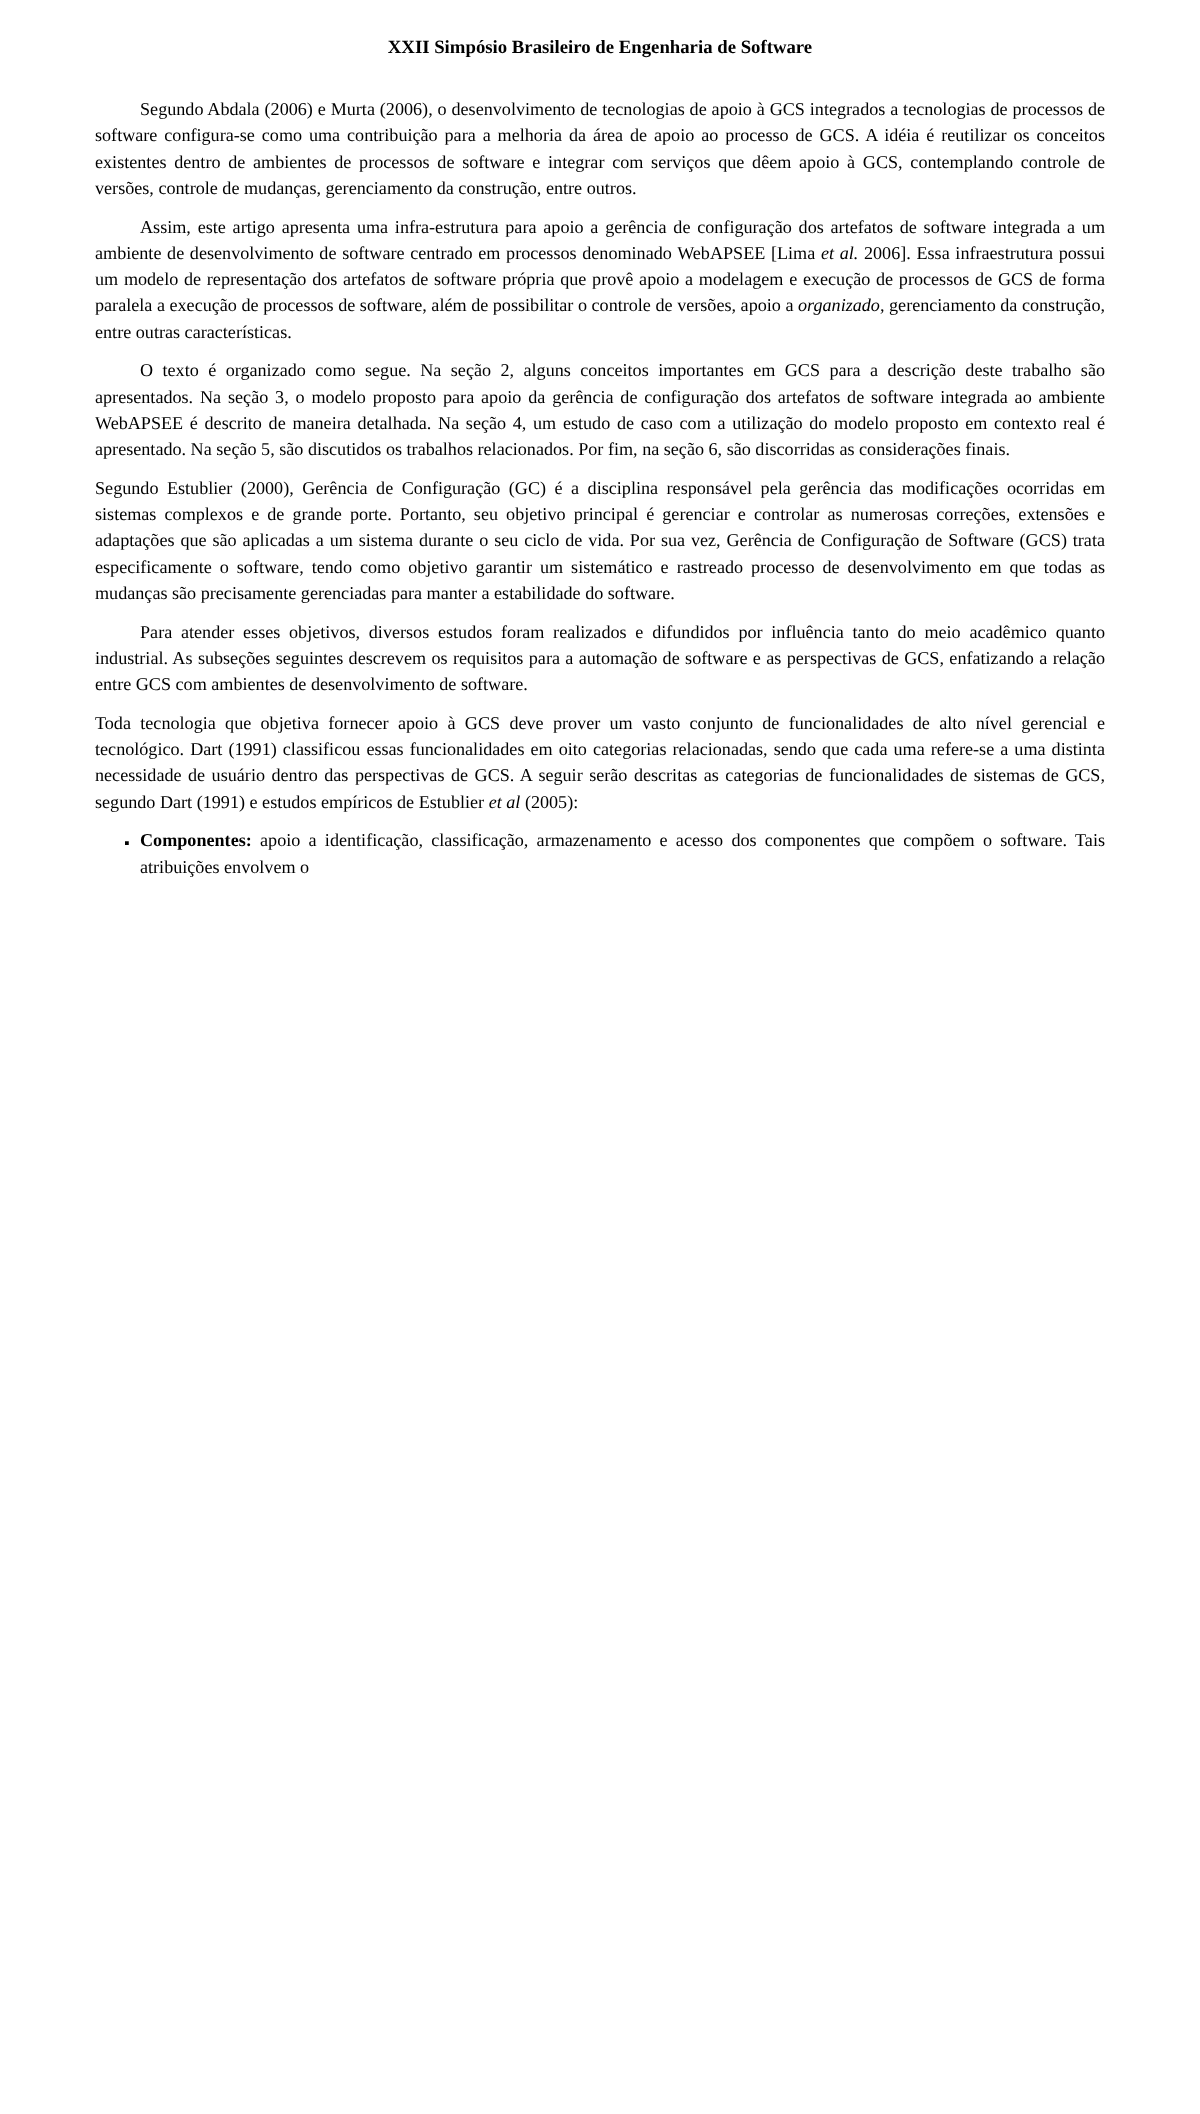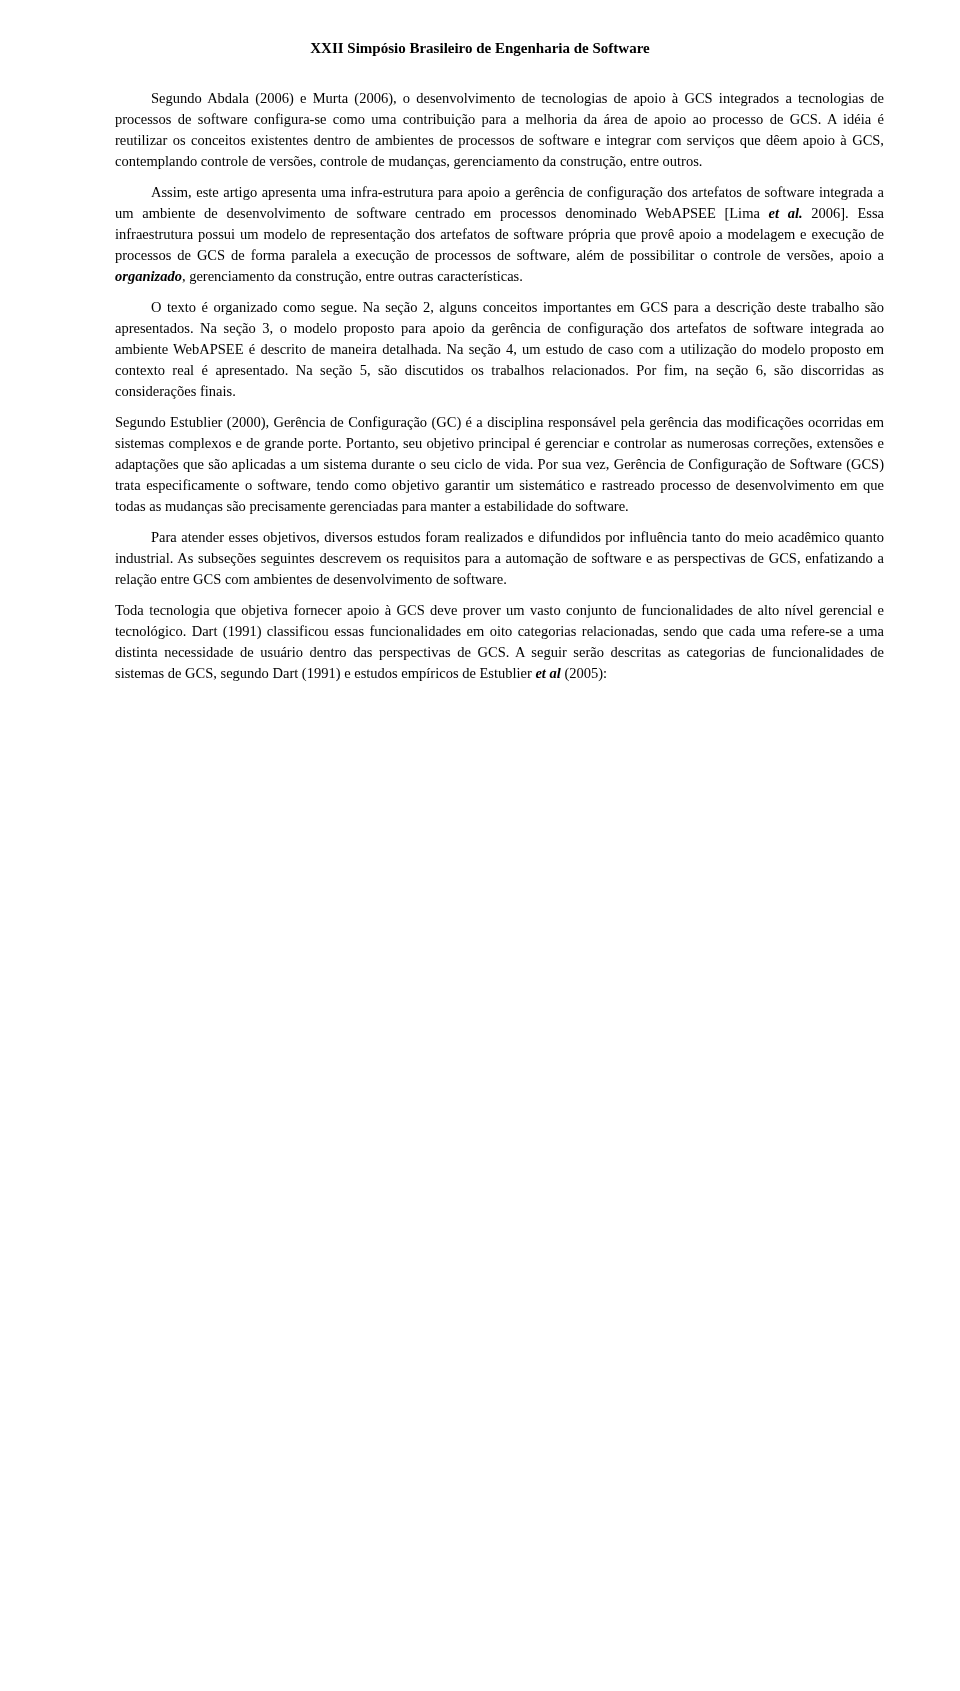--- a/index.html
+++ b/index.html
@@ -13,35 +13,34 @@
       font-family: "Times New Roman", Times, serif;
       font-size: 14.5px;
       color: #000000;
       line-height: 1.45;
     }
 
     .page {
       width: 952px;
       min-height: 1691px;
       margin: 0 auto;
-      padding: 38px 72px 60px 72px;
+      padding: 28px 72px 60px 72px;
       background: #ffffff;
     }
 
     .page-title {
       text-align: center;
       font-weight: bold;
       font-size: 15px;
       margin-bottom: 28px;
     }
 
     .body-text {
       text-align: justify;
       margin-bottom: 10px;
-      margin-left: 39px;
     }
 
     .indent {
       text-indent: 36px;
     }
 
     .section-heading {
       font-weight: bold;
       font-size: 15px;
       margin-top: 18px;
@@ -71,21 +70,20 @@
     }
 
     .page-number {
       text-align: center;
       margin-top: 30px;
       font-size: 14.5px;
     }
 
     em {
       font-style: italic;
-      font-weight: bold;
     }
   </style>
 </head>
 <body>
 
 <div class="page">
 
   <div class="page-title">XXII Simpósio Brasileiro de Engenharia de Software</div>
 
   <p class="body-text indent">
@@ -139,15 +137,22 @@
 
   <p class="body-text">
     Toda tecnologia que objetiva fornecer apoio à GCS deve prover um vasto conjunto de
     funcionalidades de alto nível gerencial e tecnológico. Dart (1991) classificou essas
     funcionalidades em oito categorias relacionadas, sendo que cada uma refere-se a uma
     distinta necessidade de usuário dentro das perspectivas de GCS. A seguir serão descritas
     as categorias de funcionalidades de sistemas de GCS, segundo Dart (1991) e estudos
     empíricos de Estublier <em>et al</em> (2005):
   </p>
 
+  <ul class="bullet-list">
+    <li>
+      <strong>Componentes:</strong>
+      <span> apoio a identificação, classificação, armazenamento e acesso dos
+      componentes que compõem o software. Tais atribuições envolvem o</span>
+    </li>
+  </ul>
 
 
 </div>
 
 </body></html>

